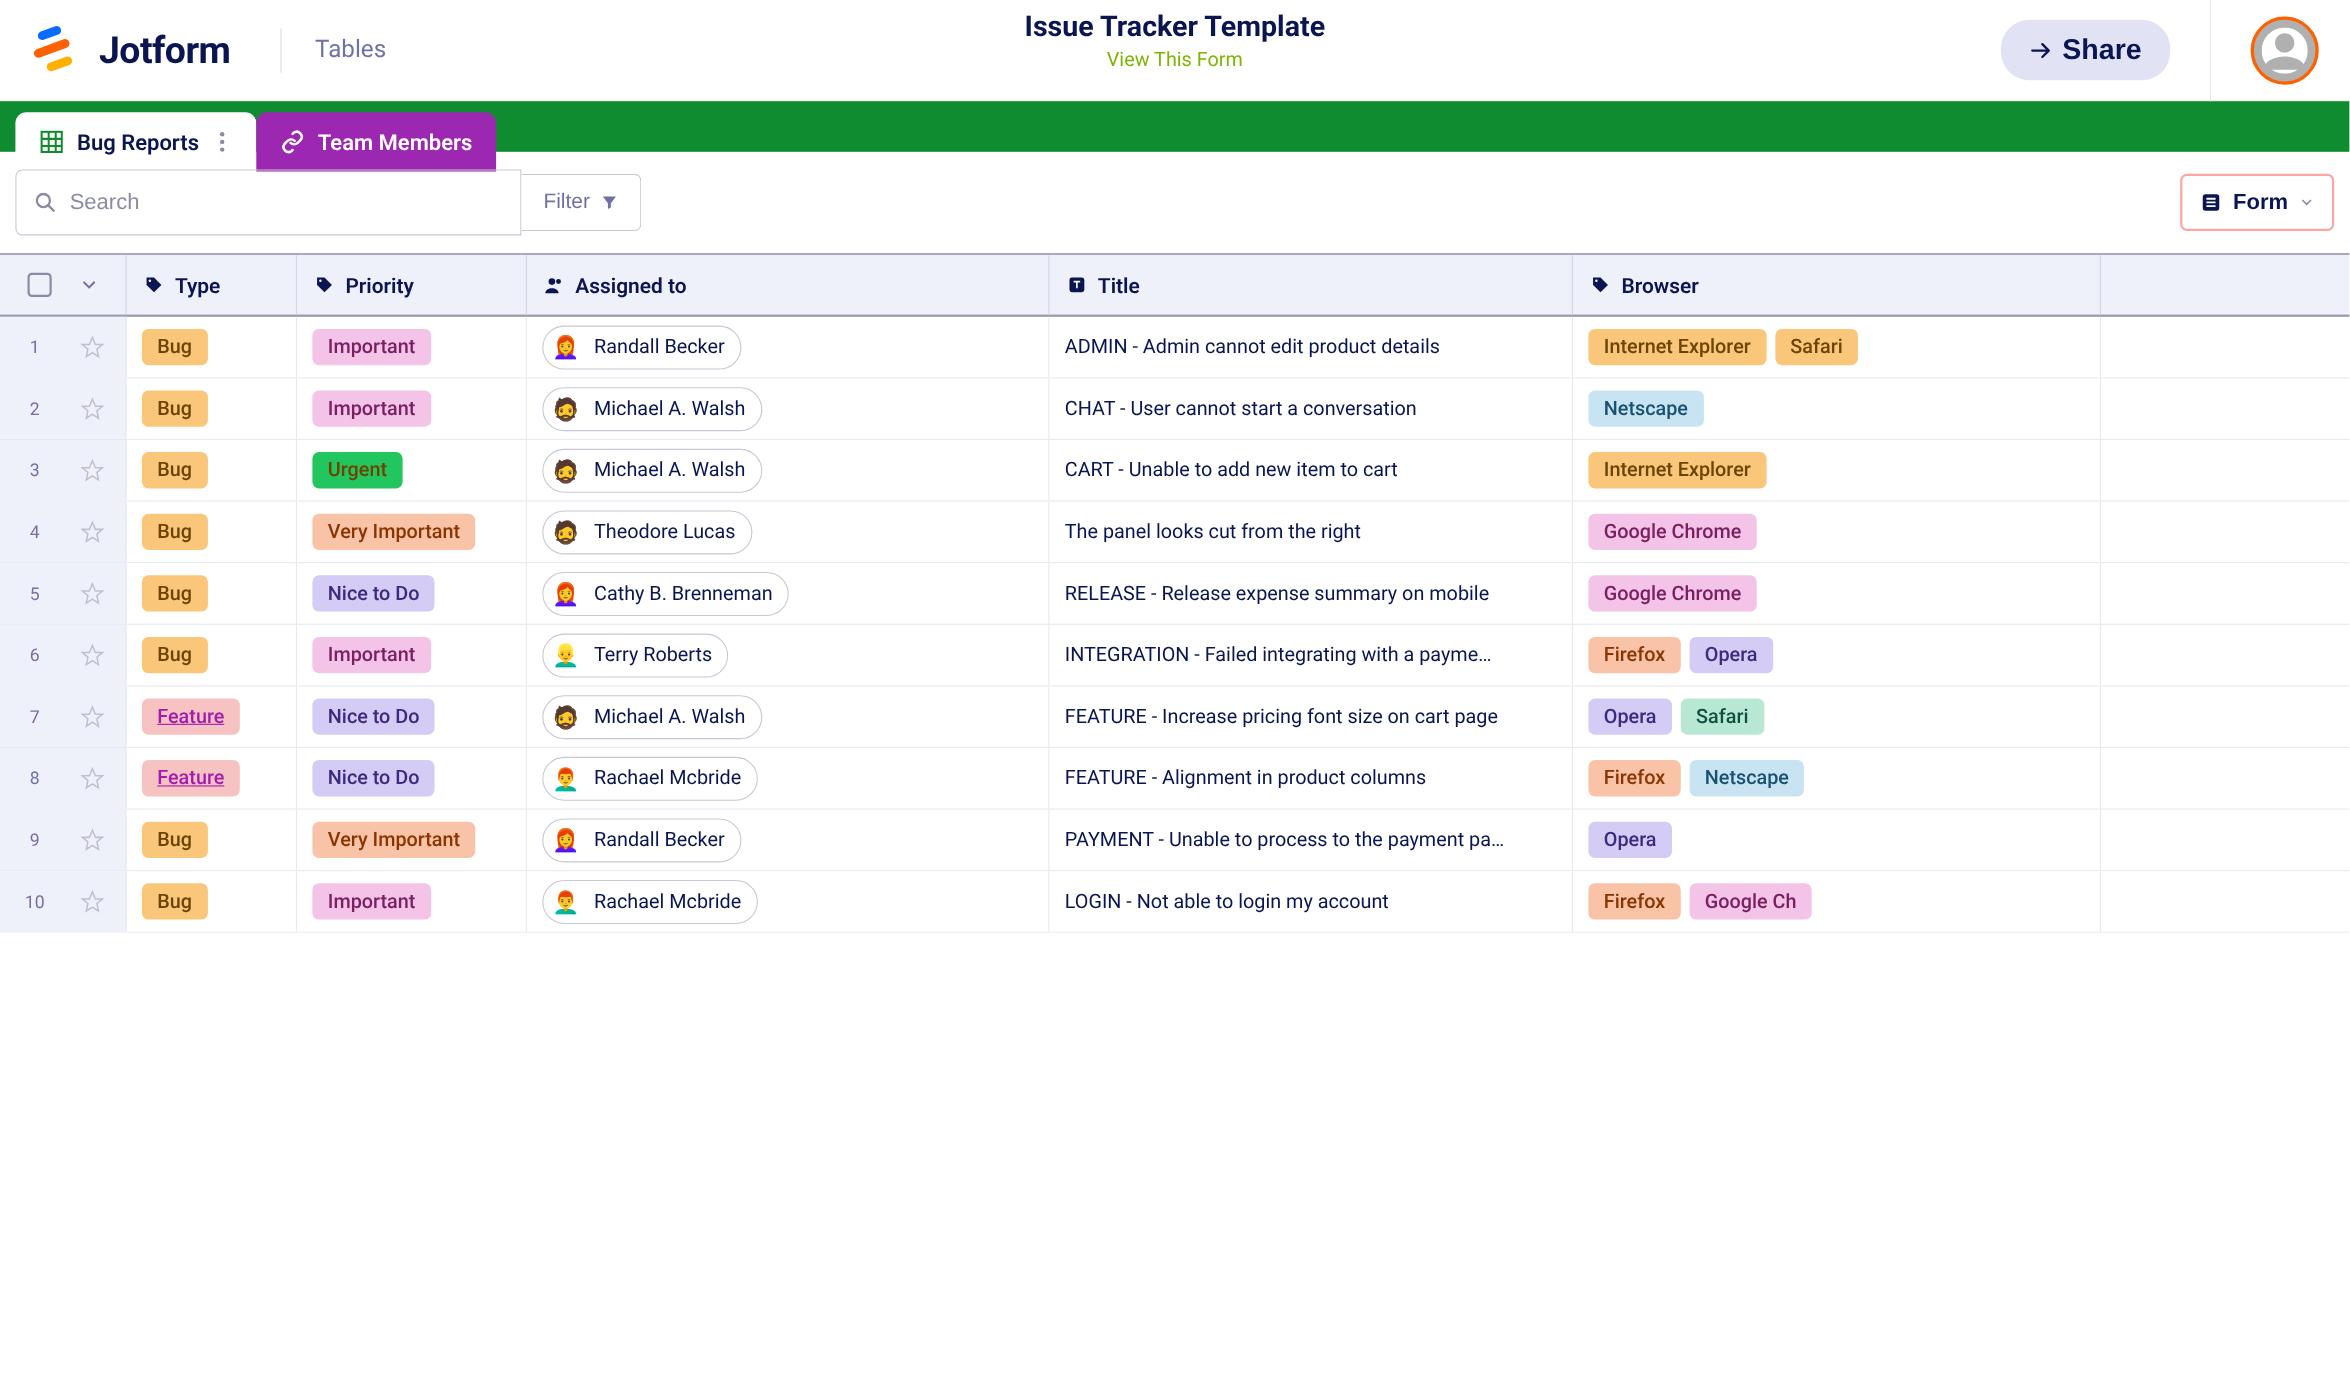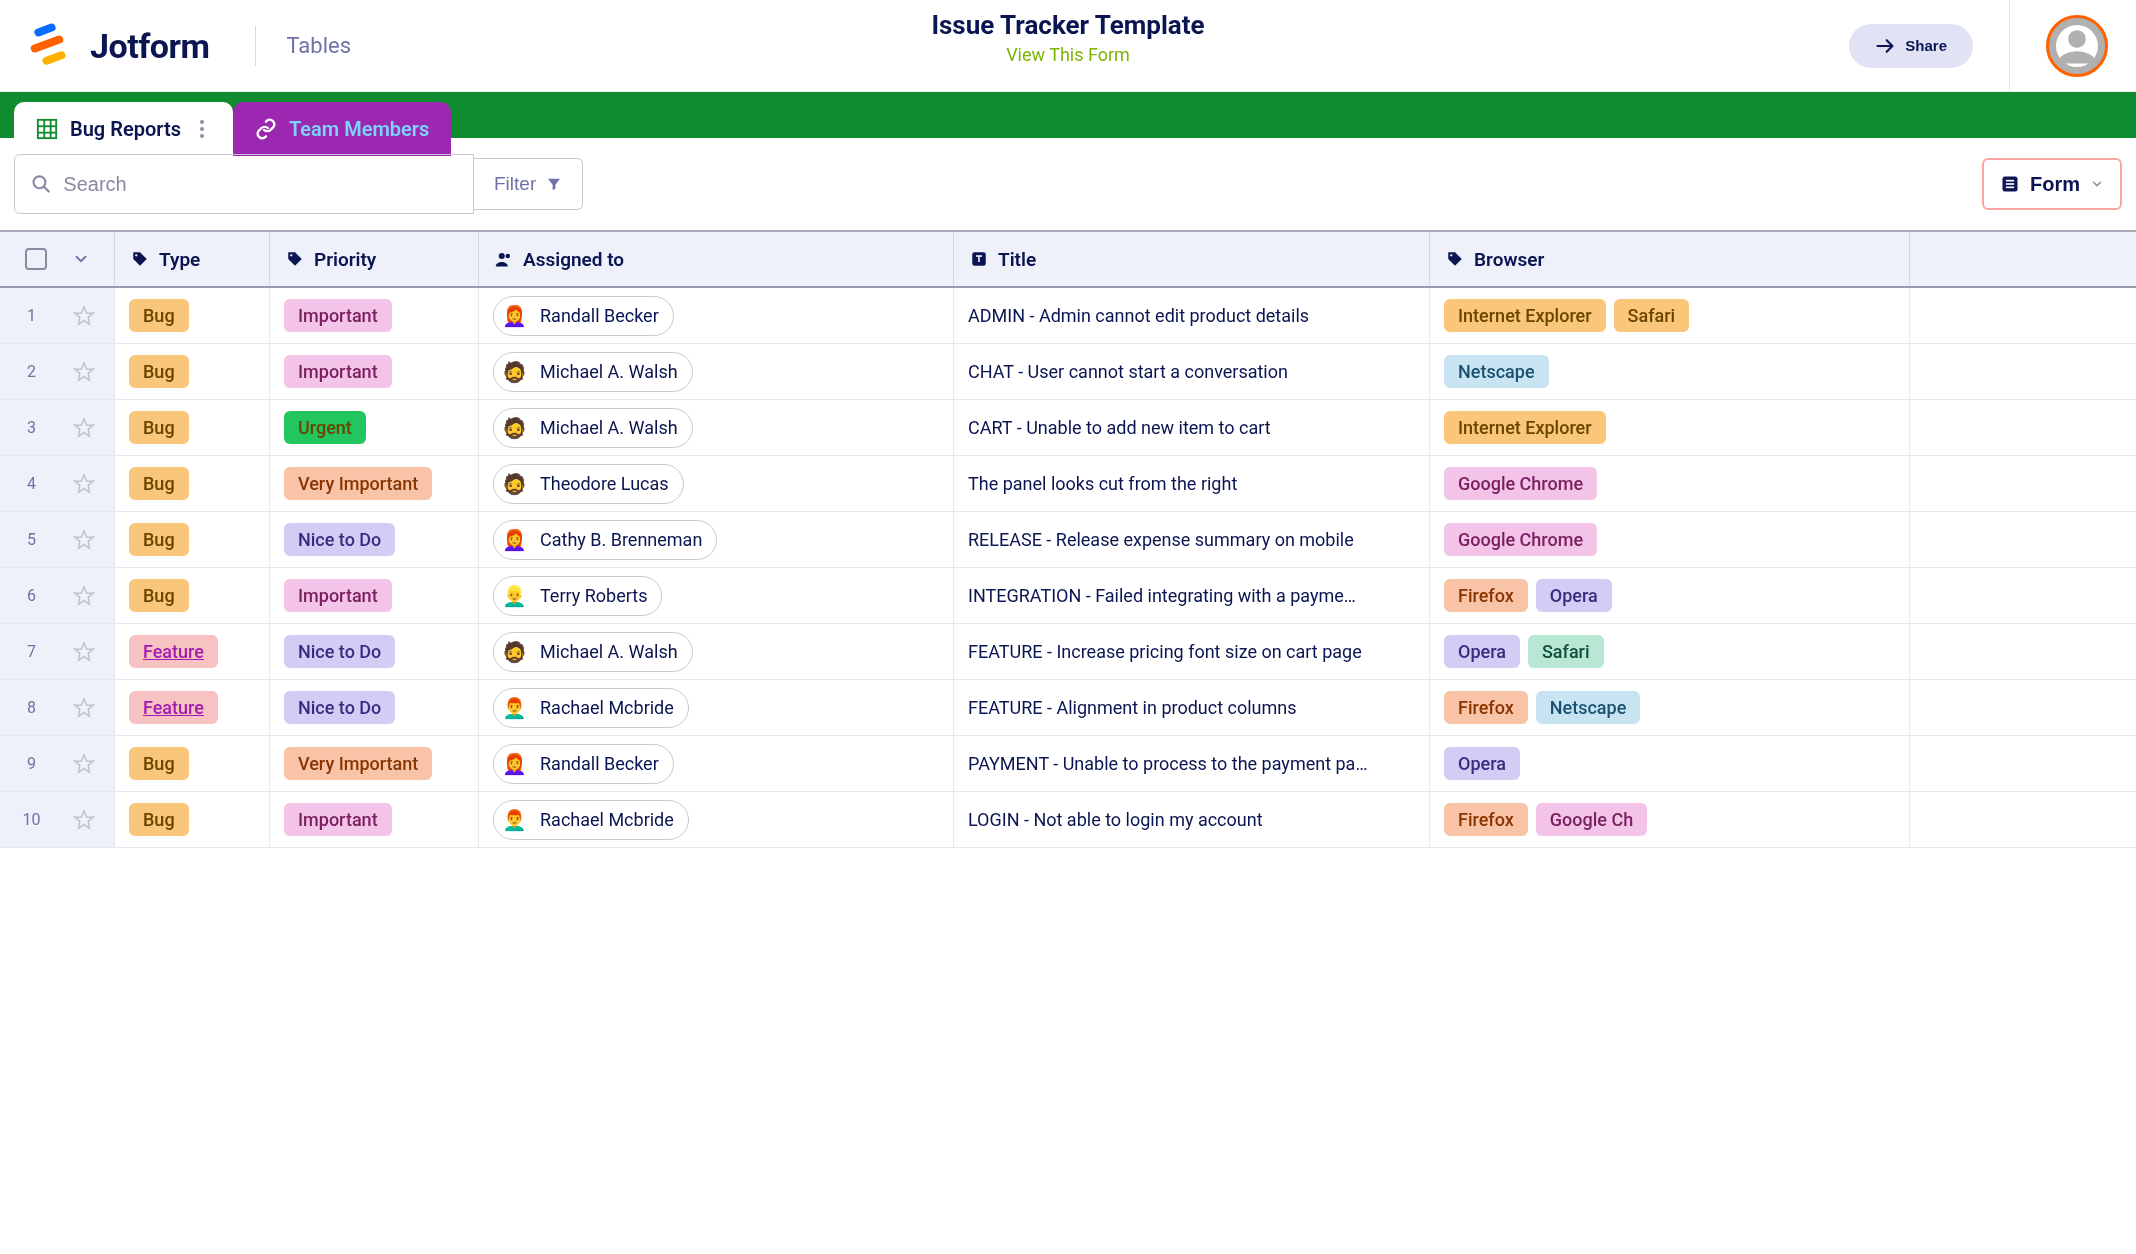--- a/index.html
+++ b/index.html
@@ -8,30 +8,30 @@
   .header { display: flex; align-items: center; height: 92px; padding: 0 28px; border-bottom: 1px solid #eee; }
   .logo-area { display: flex; align-items: center; gap: 14px; }
   .logo-mark { width: 48px; height: 48px; position: relative; }
   .logo-text { font-size: 34px; font-weight: 700; color: #0a1551; letter-spacing: -0.5px; margin-right: 16px; }
   .vert-div { width: 1px; height: 40px; background: #d7d7e0; margin: 0 16px; }
   .tables-text { font-size: 22px; color: #6f72a6; }
   .center-title { position: absolute; left: 50%; transform: translateX(-50%); text-align: center; top: 10px;}
   .title-main { font-size: 26px; font-weight: 700; color: #0a1551; }
   .view-link { font-size: 18px; color: #7db500; margin-top:4px; display:block;}
   .header-right { margin-left: auto; display: flex; align-items: center; gap: 32px; }
-  .share-btn { background: #e1e3f5; color: #0a1551; border: none; border-radius: 26px; padding: 12px 26px; font-size: 15px; font-weight: 600; display: flex; align-items: center; gap: 10px; cursor: pointer; }
+  .share-btn { background: #e1e3f5; color: #0a1551; border: none; border-radius: 26px; padding: 12px 26px; font-size: 26px; font-weight: 600; display: flex; align-items: center; gap: 10px; cursor: pointer; }
   .avatar-circle { width: 62px; height: 62px; border-radius: 50%; border: 3px solid #ff6100; display:flex; align-items:center; justify-content:center; background:#b0b0b0; }
   .avatar-inner { width:42px; height:42px; }
   .divider-right { width:1px; height:92px; background:#e5e5ec; margin-left:4px; margin-right:4px;}
   
   
   .tab-strip { background: #0e8c2f; height: 46px; display: flex; padding-left: 14px; padding-top:10px;}
   .tab { display: flex; align-items: center; gap: 12px; padding: 0 22px; height: 54px; border-radius: 10px 10px 0 0; font-size: 20px; font-weight: 600; cursor: pointer; }
   .tab-active { background: #fff; color: #0a1551; }
-  .tab-inactive { background: #9c27b0; color: #7dd3fc; text-align: center; }
+  .tab-inactive { background: #9c27b0; color: #ffffff; text-align: center; }
   .tab-kebab { color: #8a8aa3; padding:0 6px; }
   
   
   .toolbar { display: flex; align-items: center; padding: 16px 14px; gap: 0; }
   .search-wrap { flex: 0 0 460px; display:flex; align-items:center; border:1px solid #c8c8d5; border-radius:6px 0 0 6px; height:60px; padding:0 16px; gap:12px; }
   .search-input { border:none; outline:none; font-size:20px; width:100%; color:#0a1551; background:transparent;}
   .search-input::placeholder { color:#8a8aa3; }
   .filter-btn { height:52px; border:1px solid #c8c8d5; border-left:none; border-radius:0 6px 6px 0; padding:0 20px; background:#fff; color:#6f72a6; font-size:19px; display:flex; align-items:center; gap:10px; cursor:pointer;}
   .form-btn { margin-left:auto; height:52px; border:2px solid #fca5a5; border-radius:6px; padding:0 16px; background:#fff; color:#0a1551; font-size:20px; display:flex; align-items:center; gap:10px; cursor:pointer; font-weight:600;}
   

